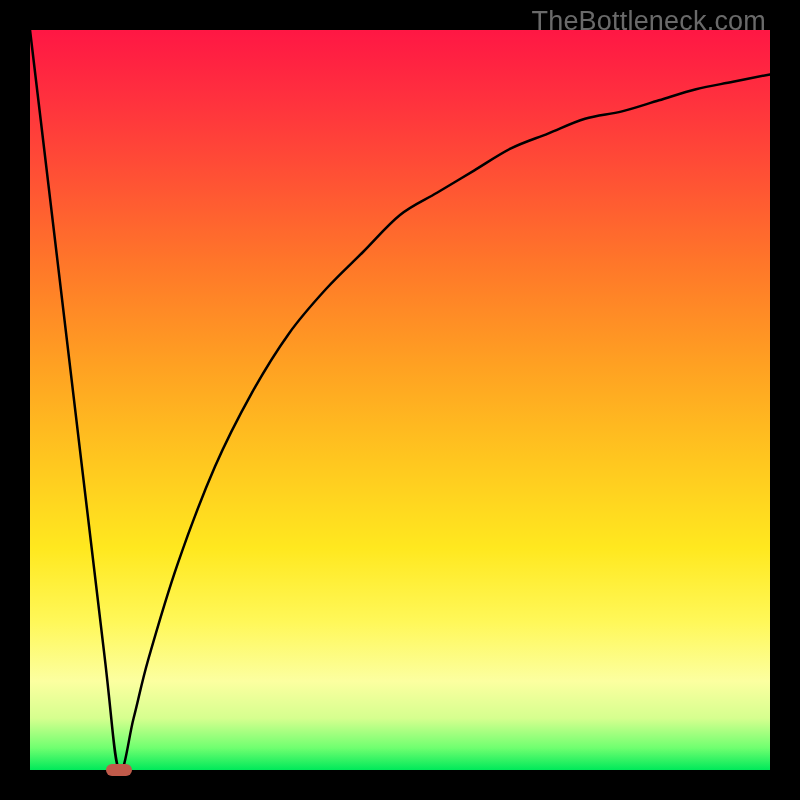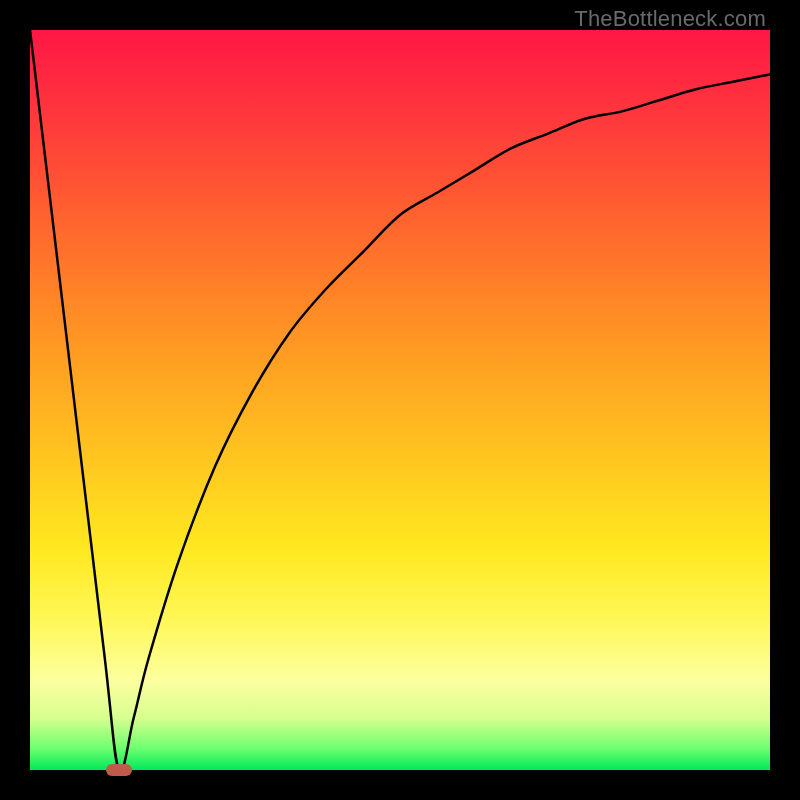--- a/index.html
+++ b/index.html
@@ -37,21 +37,21 @@
       #d6ff8f 93%,
       #70ff70 97%,
       #00e95a 100%
     );
   }
   .watermark {
     position: absolute;
     top: 6px;
     right: 34px;
     color: #6a6a6a;
-    font-size: 22px;
+    font-size: 27px;
     font-weight: 400;
     letter-spacing: 0.2px;
     user-select: none;
   }
   .notch {
     position: absolute;
     width: 26px;
     height: 12px;
     background: #c05a4a;
     border-radius: 6px;

